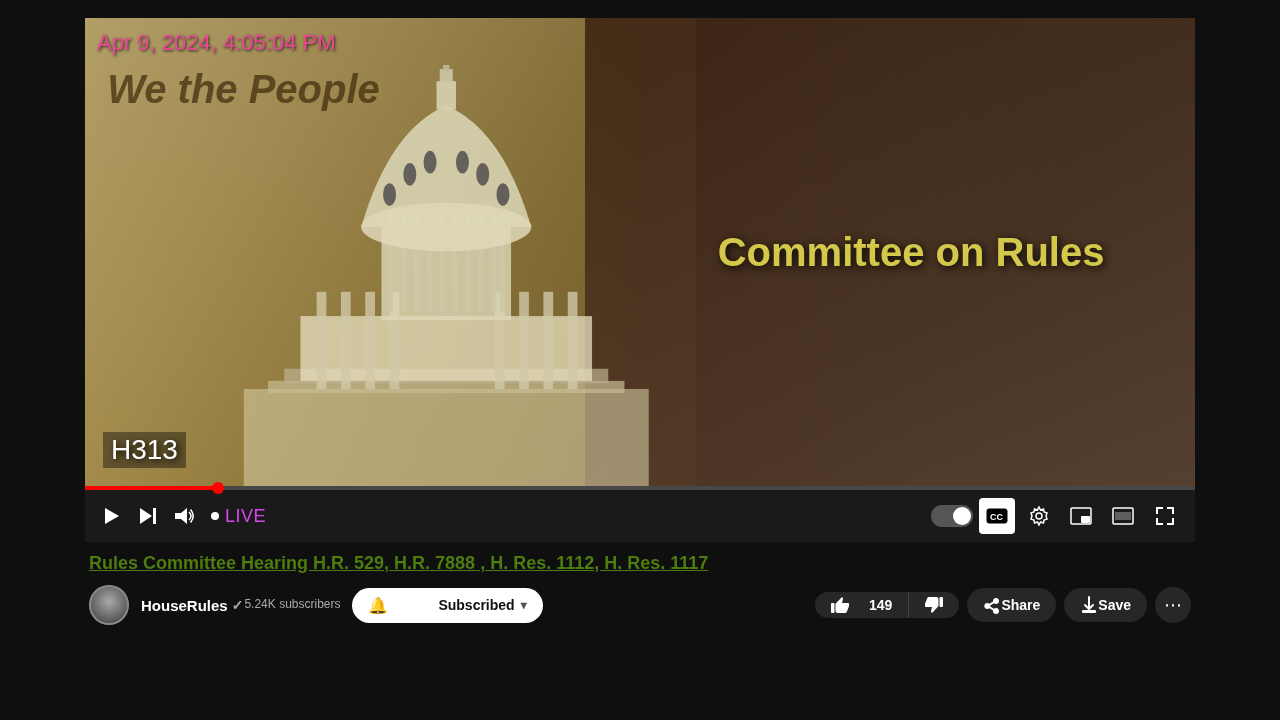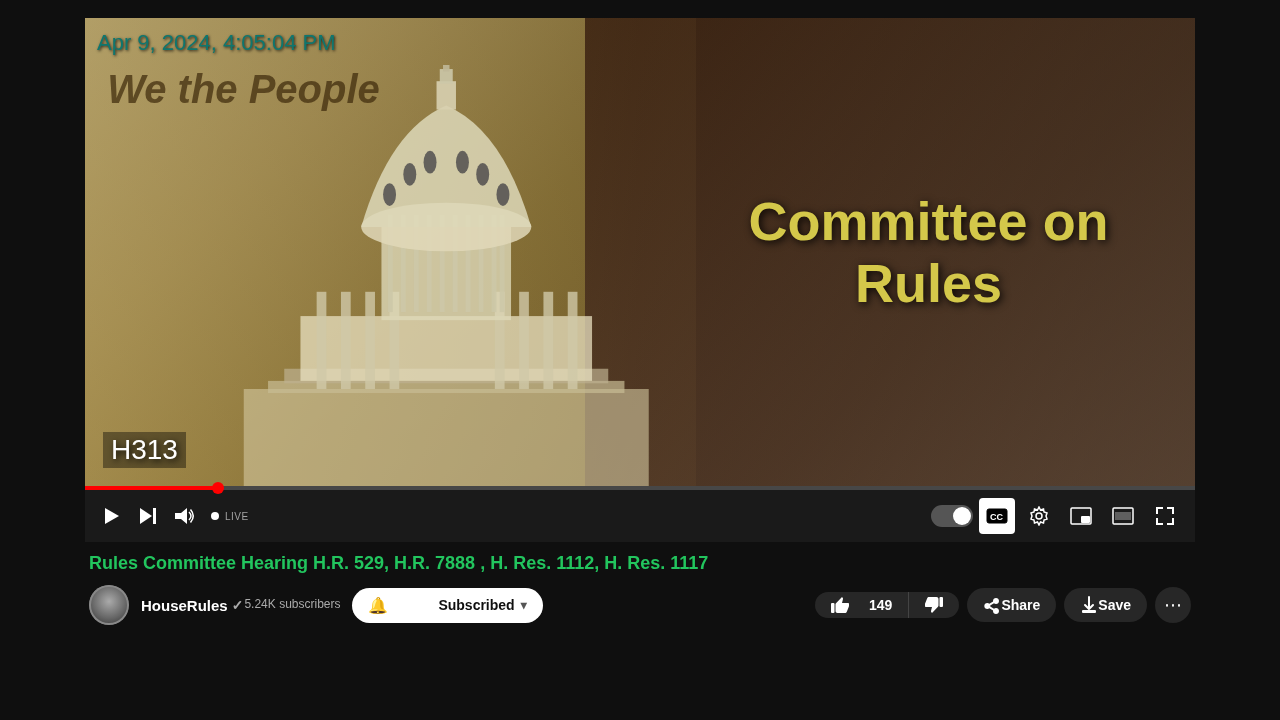--- a/index.html
+++ b/index.html
@@ -32,21 +32,21 @@
       width: 1110px;
       margin: 0 auto;
       flex-shrink: 0;
     }
 
     
     .video-timestamp {
       position: absolute;
       top: 12px;
       left: 12px;
-      color: #0f766e;
+      color: #ec4899;
       font-size: 22px;
       font-weight: 400;
       z-index: 10;
       text-shadow: 1px 1px 3px rgba(0,0,0,0.8);
       text-align: right;
     }
 
     
     .video-thumbnail {
       width: 1110px;
@@ -93,23 +93,22 @@
       width: 55%;
       height: 90%;
     }
 
     
     .committee-text {
       position: absolute;
       right: 5%;
       top: 50%;
       transform: translateY(-50%);
-      text-align: center;
       color: #d4c84a;
-      font-size: 54px;
+      font-size: 40px;
       font-weight: 700;
       line-height: 1.15;
       text-shadow: 2px 2px 8px rgba(0,0,0,0.9);
       width: 38%;
     }
 
     
     .h313-badge {
       position: absolute;
       bottom: 18px;
@@ -200,22 +199,22 @@
     }
 
     .live-dot {
       width: 8px;
       height: 8px;
       border-radius: 50%;
       background: #fff;
     }
 
     .live-text {
-      color: #a3a3a3;
-      font-size: 10px;
+      color: #d946ef;
+      font-size: 18px;
       font-weight: 500;
       letter-spacing: 0.5px;
     }
 
     .controls-spacer { flex: 1; }
 
     .ctrl-right {
       display: flex;
       align-items: center;
       gap: 6px;
@@ -263,22 +262,23 @@
     
     .video-info {
       width: 1110px;
       margin: 10px auto 0;
       padding: 0 4px;
     }
 
     .video-title {
       font-size: 18px;
       font-weight: 700;
-      color: #22c55e;
+      color: #4d7c0f;
       line-height: 1.3;
+      text-decoration: underline;
     }
 
     
     .channel-row {
       width: 1110px;
       margin: 10px auto 0;
       padding: 0 4px;
       display: flex;
       align-items: center;
       gap: 12px;

